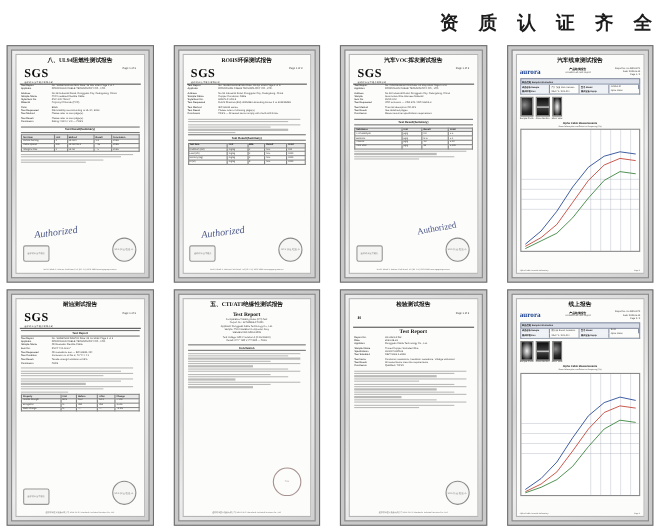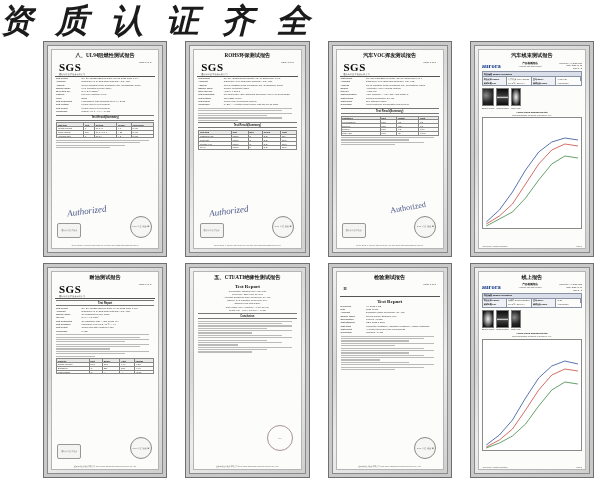--- a/index.html
+++ b/index.html
@@ -1,40 +1,38 @@
 <!DOCTYPE html>
 <html lang="zh"><head>
 <meta charset="utf-8">
 <style>
   html,body{margin:0;padding:0;background:#ffffff;}
   body{width:600px;height:484px;font-family:"Liberation Sans",sans-serif;overflow:hidden;}
   .page{position:relative;width:600px;height:484px;background:#fff;}
 
   .page-title{
-    text-align:left;
+    text-align:right;
     font-family:"Liberation Serif",serif;
-    font-size:33px;
+    font-size:17px;
     font-weight:700;
     letter-spacing:7px;
     color:#1b1b1b;
     padding-top:6px;
     height:32px;
     line-height:30px;
-    font-style:italic;
   }
 
   .grid{
     display:grid;
     grid-template-columns:repeat(4,1fr);
     grid-template-rows:repeat(2,1fr);
     gap:6px 18px;
     padding:3px 6px 6px 6px;
     box-sizing:border-box;
     height:446px;
-    margin-left:37px;
   }
 
   
   .cert{
     position:relative;
     background:#c9c9c9;
     border:1px solid #6f6f6f;
     box-sizing:border-box;
     padding:3px;
     overflow:hidden;

